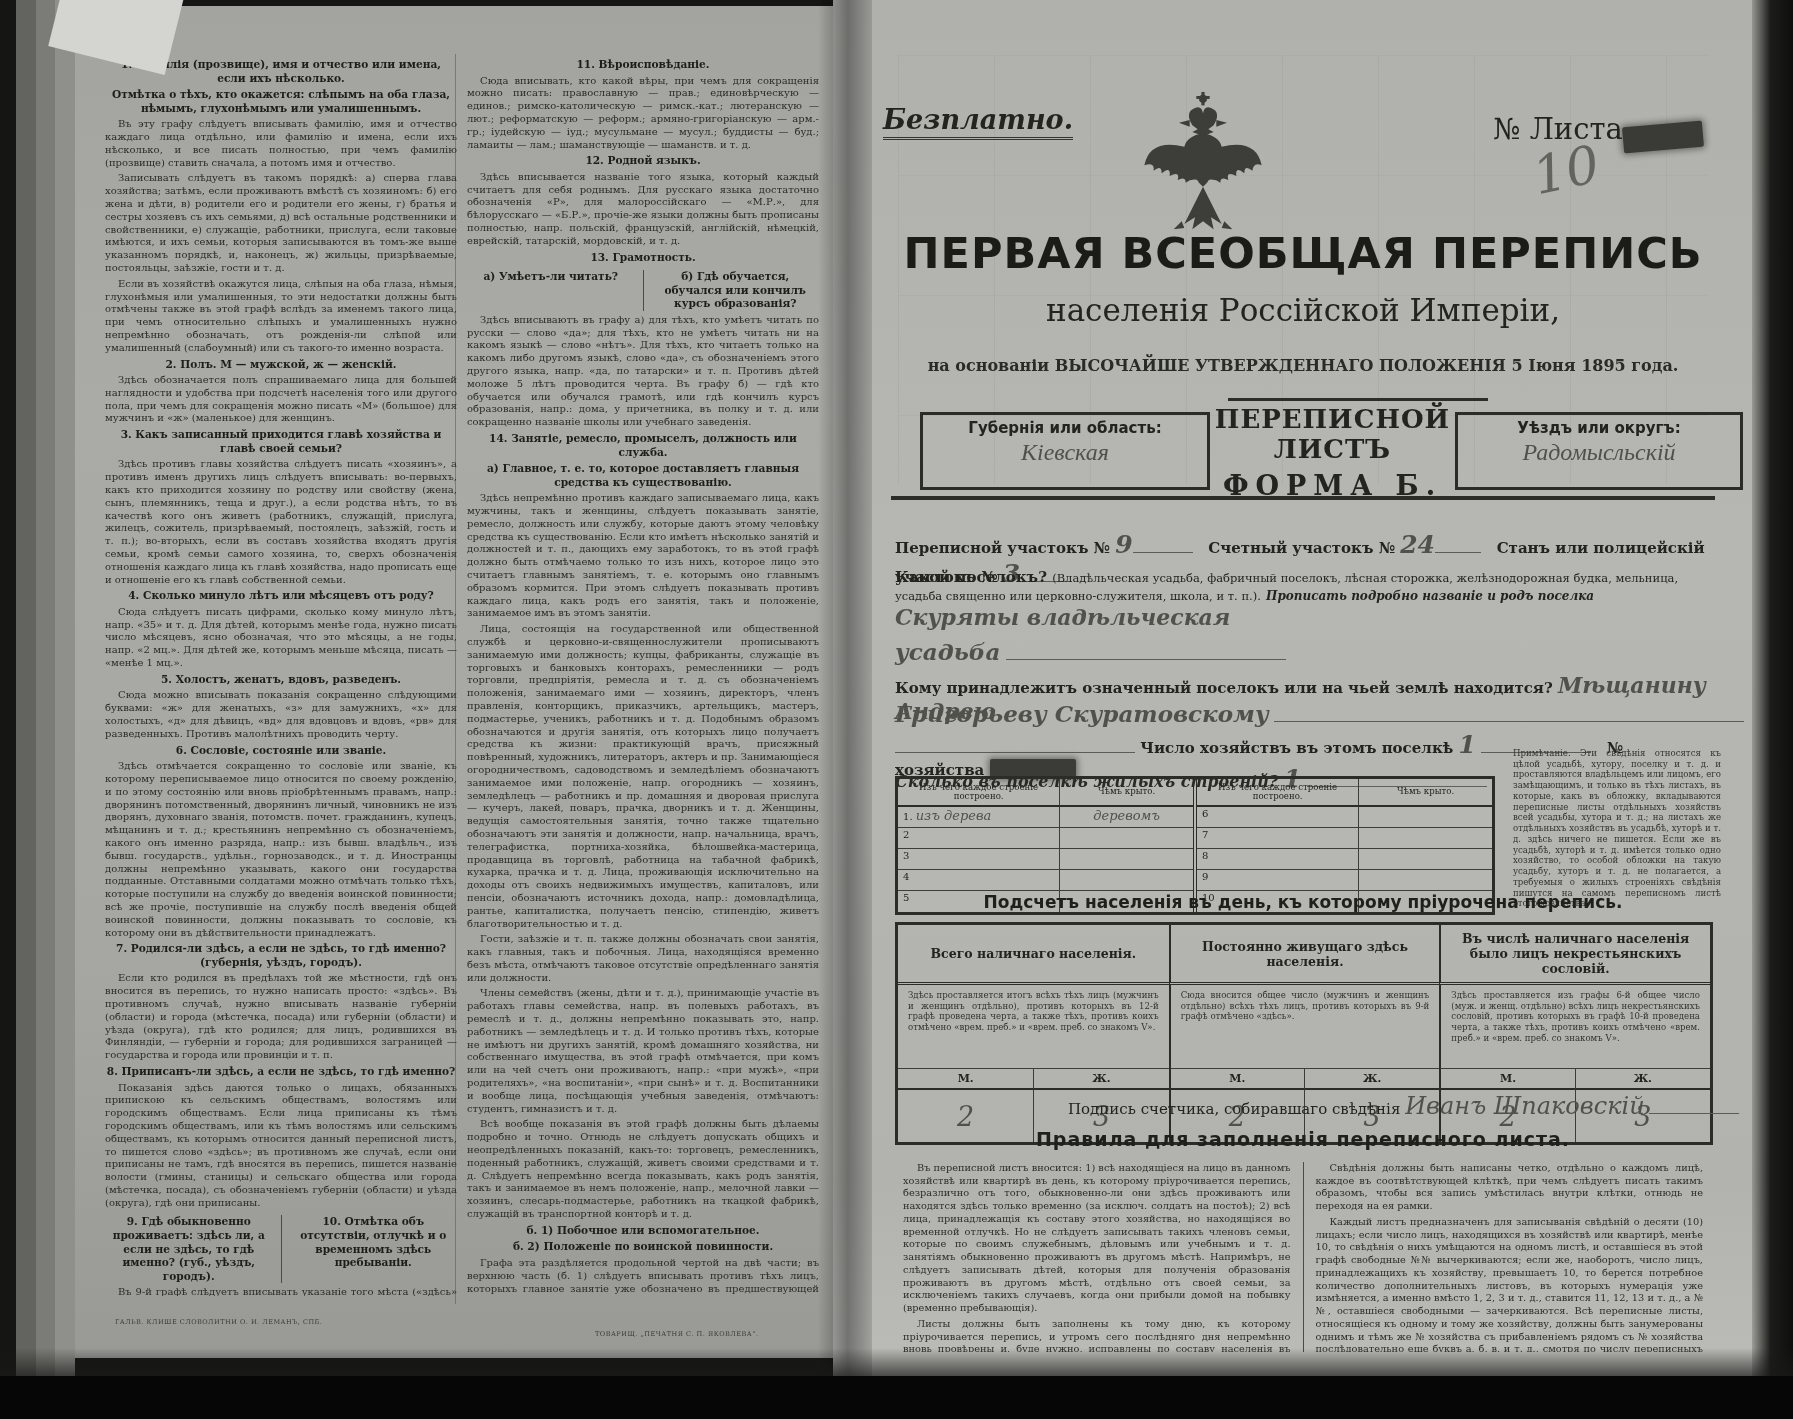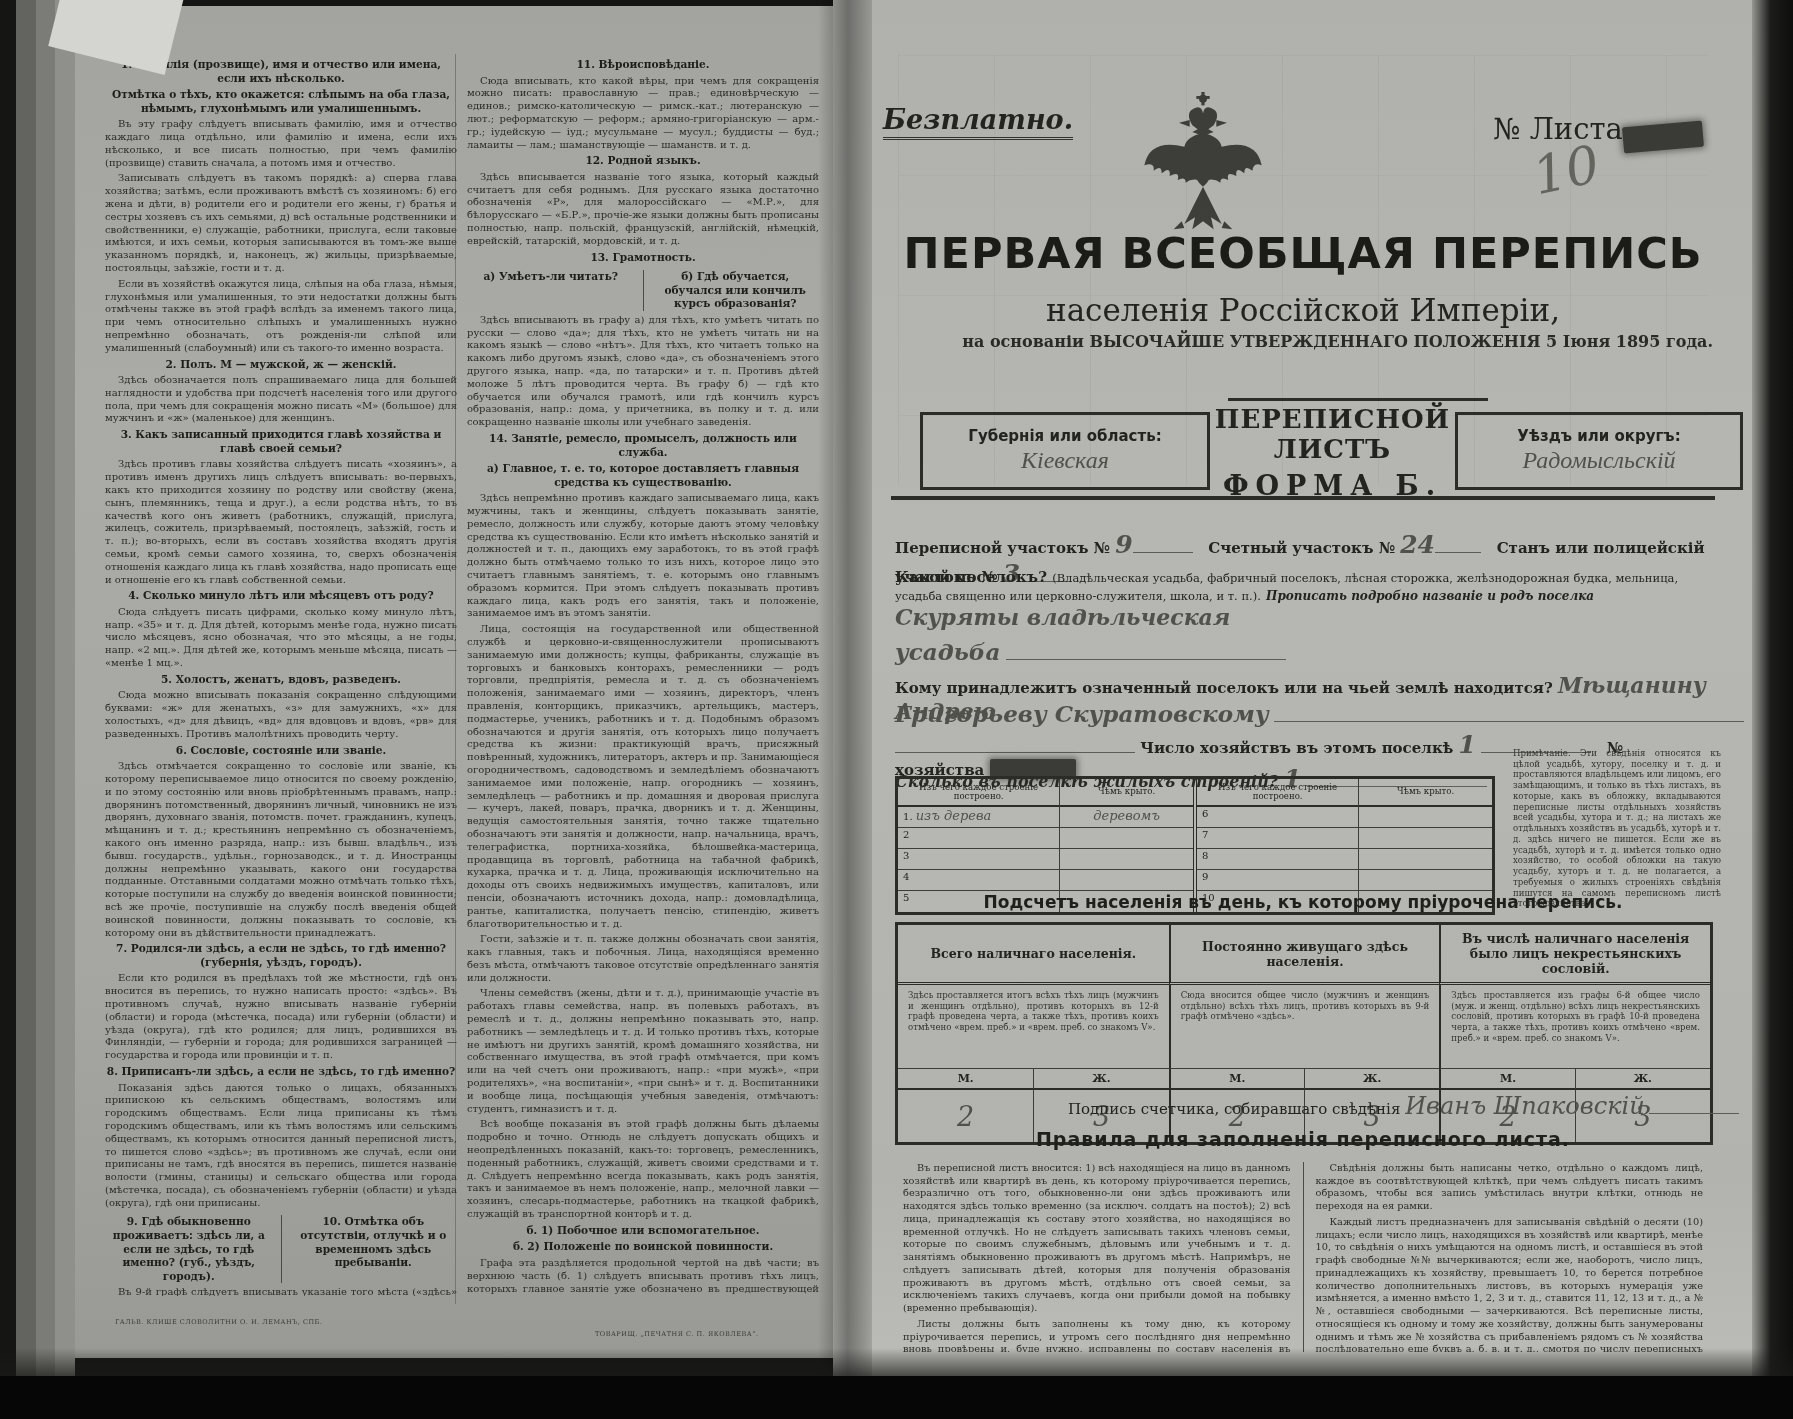--- a/index.html
+++ b/index.html
@@ -34,25 +34,25 @@
   .abs{position:absolute;}
   
   #free-label{left:50px;top:104px;font-size:27px;font-style:italic;font-weight:bold;
               border-bottom:3px double #33332f;padding-bottom:2px;}
   #sheet-label{left:660px;top:112px;font-size:29px;}
   #sheet-hw{left:700px;top:140px;font-size:52px;transform:rotate(-12deg);opacity:.8;}
   .stamp{background:#262622;opacity:.85;border-radius:2px;box-shadow:0 0 6px 2px rgba(30,30,28,.55);}
   #title{left:60px;top:228px;width:820px;text-align:center;font-family:"DejaVu Sans",sans-serif;
          font-weight:bold;font-size:43px;letter-spacing:1px;color:#1b1b18;}
   #subtitle{left:60px;top:292px;width:820px;text-align:center;font-size:31px;color:#232320;}
-  #basis{left:60px;top:332px;width:820px;text-align:right;font-size:16px;font-weight:bold;color:#2a2a26;}
+  #basis{left:60px;top:356px;width:820px;text-align:center;font-size:16px;font-weight:bold;color:#2a2a26;}
   #midrule{left:395px;top:398px;width:260px;height:3px;background:#2c2c28;}
   .hdrbox{position:absolute;top:412px;height:78px;border:3px solid #2b2b27;box-sizing:border-box;
           text-align:center;}
-  .hdrbox .lbl{font-family:"DejaVu Sans",sans-serif;font-weight:bold;font-size:15px;margin-top:12px;}
+  .hdrbox .lbl{font-family:"DejaVu Sans",sans-serif;font-weight:bold;font-size:15px;margin-top:4px;}
   .hdrbox .val{font-size:24px;margin-top:2px;font-family:Liberation Serif, serif;}
   #formname{position:absolute;left:377px;top:404px;width:245px;text-align:center;}
   #formname .l1{font-weight:bold;font-size:26px;letter-spacing:1px;}
   #formname .l2{font-weight:bold;font-size:27px;letter-spacing:7px;margin-top:6px;}
   #thickrule{left:58px;top:496px;width:824px;height:4px;background:#2b2b27;}
   .fline{position:absolute;font-size:15px;font-weight:bold;color:#26262            2;}
   .hwnum{font-size:25px;}
   .small{font-size:11.5px;font-weight:normal;}
   .instr{font-style:italic;font-weight:bold;font-size:12px;}
   

